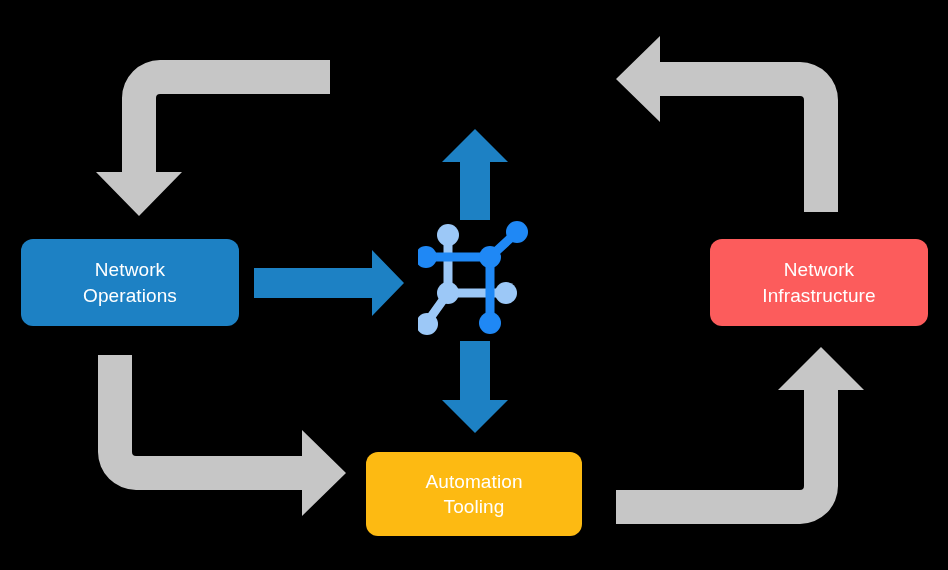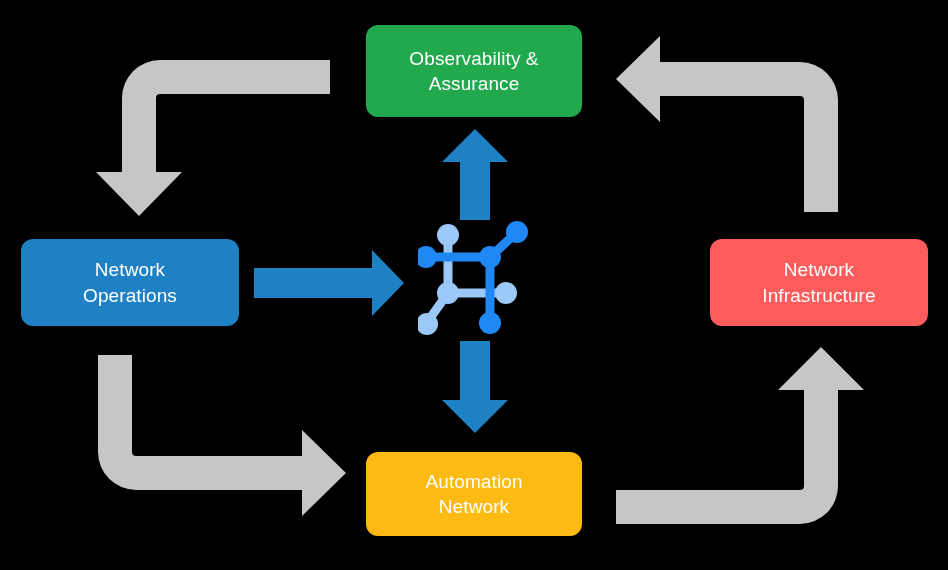--- a/index.html
+++ b/index.html
@@ -184,33 +184,29 @@
     <circle cx="30" cy="72" r="11" fill="#9CC8F7"></circle>
     <circle cx="88" cy="72" r="11" fill="#9CC8F7"></circle>
     <circle cx="9" cy="103" r="11" fill="#9CC8F7"></circle>
 
     <circle cx="8" cy="36" r="11" fill="#1F88F5"></circle>
     <circle cx="72" cy="36" r="11" fill="#1F88F5"></circle>
     <circle cx="99" cy="11" r="11" fill="#1F88F5"></circle>
     <circle cx="72" cy="102" r="11" fill="#1F88F5"></circle>
   </svg>
 
-  <div class="node-box" id="box-observability">
-    <span class="node-label">Observability &amp;
-Assurance</span>
-  </div>
 
   <div class="node-box" id="box-network-operations">
     <span class="node-label">Network
 Operations</span>
   </div>
 
   <div class="node-box" id="box-network-infrastructure">
     <span class="node-label">Network
 Infrastructure</span>
   </div>
 
   <div class="node-box" id="box-automation-tooling">
     <span class="node-label">Automation
-Network</span>
+Tooling</span>
   </div>
 
 </div>
 
 </body></html>

